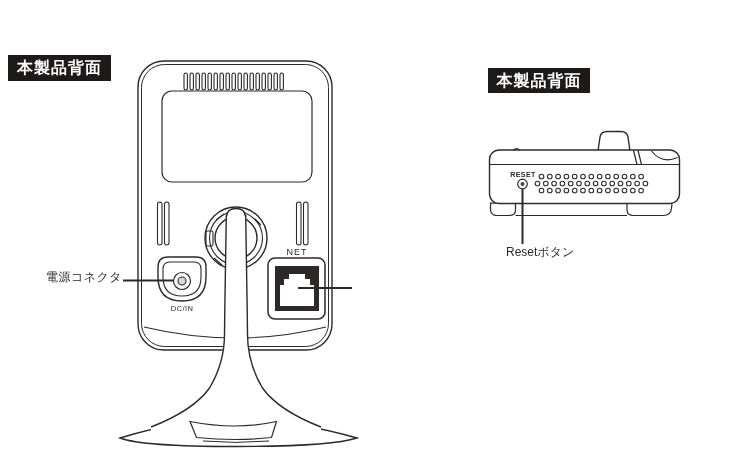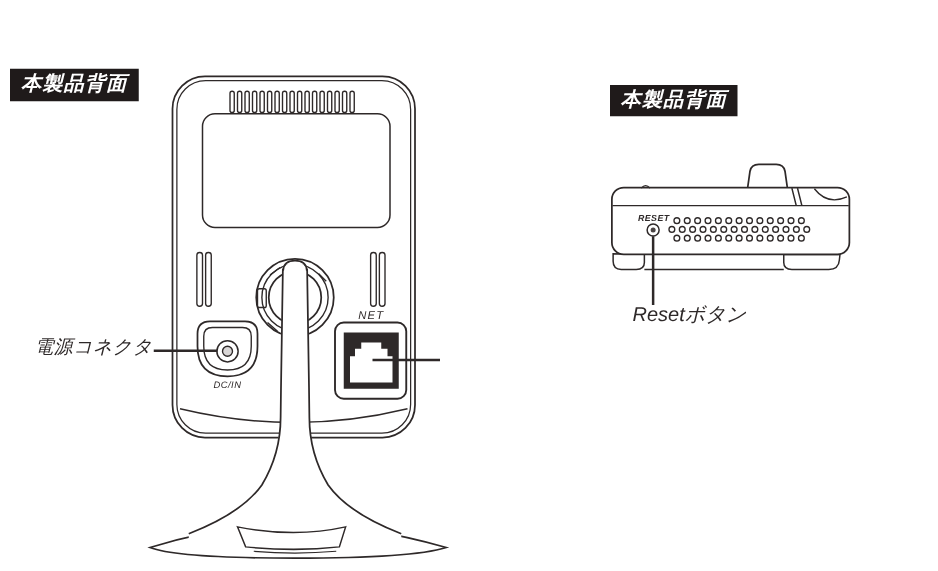--- a/index.html
+++ b/index.html
@@ -1,27 +1,27 @@
 <!DOCTYPE html>
 <html><head>
 <meta charset="utf-8">
 <style>
   html,body{margin:0;padding:0;}
   body{width:750px;height:457px;background:#ffffff;position:relative;overflow:hidden;
        font-family:"Liberation Sans","DejaVu Sans",sans-serif;color:#2e2929;}
-  .canvas{position:absolute;inset:0;font-style:italic;}
+  .canvas{position:absolute;inset:0;}
   .badge{position:absolute;background:#1f1a1a;color:#ffffff;font-weight:bold;
          font-size:16px;line-height:26px;text-align:center;letter-spacing:1px;}
   .badge.back{left:8px;top:55px;width:103px;height:26px;}
   .badge.bottom{left:488px;top:68px;width:102px;height:25px;}
-  .calloutlabel{position:absolute;font-size:15px;line-height:15.5px;color:#2e2929;white-space:nowrap;}
+  .calloutlabel{position:absolute;font-size:12px;line-height:15.5px;color:#2e2929;white-space:nowrap;}
   .lbl-power{left:24px;top:270px;width:98px;text-align:right;letter-spacing:0.5px;}
   .lbl-eth{left:356px;top:278px;}
   .lbl-eth .l2{margin-top:2.5px;}
-  .lbl-reset{left:506px;top:245px;font-size:16px;}
+  .lbl-reset{left:506px;top:245px;font-size:12px;}
   svg{position:absolute;left:0;top:0;}
   svg text{font-family:"Liberation Sans","DejaVu Sans",sans-serif;fill:#2e2929;}
 </style>
 </head>
 <body>
 
 <div class="canvas">
 
   <div class="badge back">本製品背面</div>
   <div class="badge bottom">本製品背面</div>

